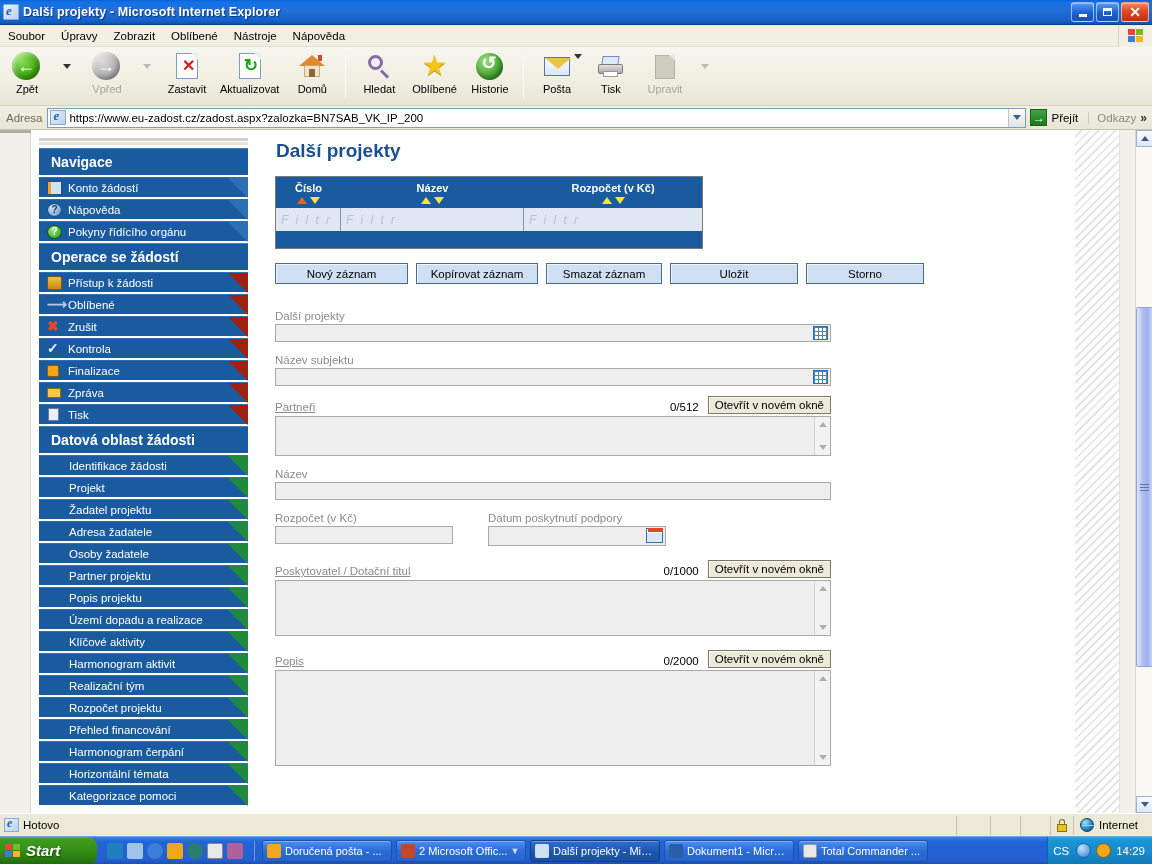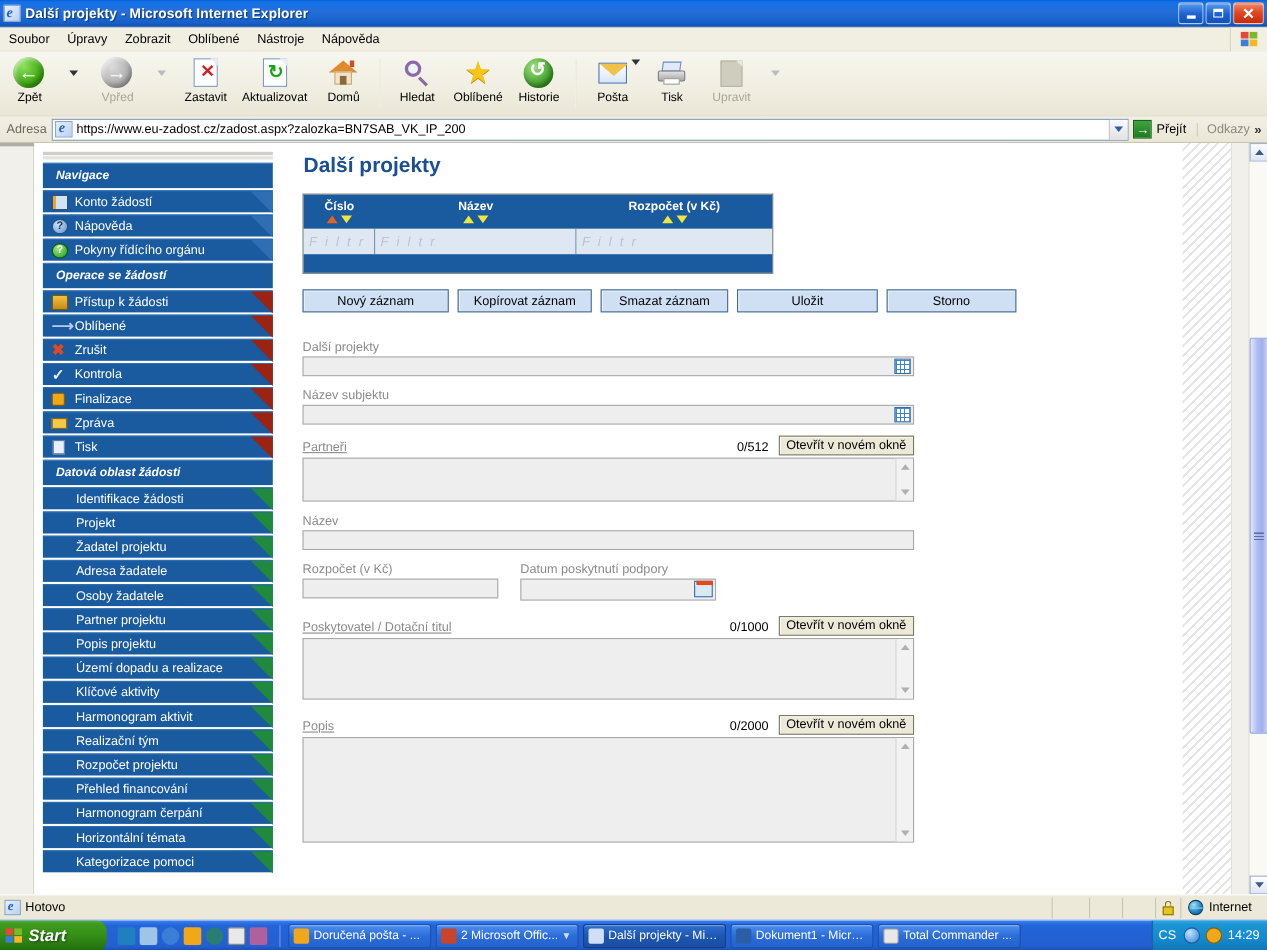--- a/index.html
+++ b/index.html
@@ -204,24 +204,23 @@
   }
   .vs-grip{ width:9px;height:7px;
     background:repeating-linear-gradient(to bottom,#5b6fa8 0,#5b6fa8 1px,transparent 1px,transparent 3px); }
   .vs-dn-wrap{ position:absolute;left:0;bottom:0;width:17px;height:17px; }
 
   
   .sidebar{ position:absolute; left:39px; top:8px; width:209px; }
   .sb-topline{ height:3px;background:#cfcec7;margin-bottom:1px; }
   .sb-topline2{ height:3px;background:#e4e3dd;margin-bottom:3px; }
   .sb-head{
-    background:#1a5a9e; color:#fff; font-weight:bold; font-size:11px;
+    background:#1a5a9e; color:#fff; font-weight:bold; font-size:14px;
     padding:5px 0 5px 12px; margin-bottom:2px;
     border-top:1px solid #3d7ec0;
-    font-style:italic;
   }
   .sb-row{
     background:#1a5a9e; color:#fff; font-size:11.5px;
     height:20px; margin-bottom:2px; position:relative;
     display:flex;align-items:center; padding-left:8px;
     border-top:1px solid #2e6fb4;
   }
   .sb-row .ico{ width:15px;height:14px;margin-right:6px;flex:0 0 auto;position:relative; }
   .sb-row .txt{ white-space:nowrap; }
   .sb-row.indent .txt{ margin-left:22px; }
@@ -252,21 +251,21 @@
 
   .grid{ margin-left:9px; width:428px; border:1px solid #7a7a7a; }
   .grid-head{ background:#1a5a9e; display:flex; }
   .gh-cell{ color:#fff;font-weight:bold;font-size:11px;padding:5px 0 2px 0;text-align:center; }
   .gh-cell .srt{ margin-top:1px; font-size:10px; letter-spacing:1px; }
   .tri{ display:inline-block;width:0;height:0;border-left:5px solid transparent;border-right:5px solid transparent;}
   .tri.up{ border-bottom:7px solid #f2e63a; }
   .tri.up.active{ border-bottom-color:#e8641c; }
   .tri.dn{ border-top:7px solid #f2e63a; margin-left:3px; }
   .c1{ width:65px; } .c2{ width:183px; } .c3{ width:178px; }
-  .grid-filter{ display:flex; background:#15803d; }
+  .grid-filter{ display:flex; background:#fdba74; }
   .gf-cell{ height:23px; background:#dfe7f2; border-right:1px solid #8294ad;
     color:#b9c4d2; font-style:italic; font-size:12px; display:flex; align-items:center; padding-left:5px;
     letter-spacing:2px; }
   .gf-cell:last-child{ border-right:none; }
   .grid-foot{ height:17px;background:#1a5a9e; }
 
   .btnrow{ margin:14px 0 0 9px; display:flex; gap:8px; }
   .wbtn{
     background:#cfe0f5; border:1px solid #4a6a90;
     font-size:11.5px; color:#000; height:21px;
@@ -302,21 +301,21 @@
   }
   .ta-sb{ position:absolute; right:0; top:0; width:16px; bottom:0; background:#f2f2f2; border-left:1px solid #d4d4d4; }
   .ta-btn{ width:16px;height:15px;display:flex;align-items:center;justify-content:center; }
   .ta-btn .a{ width:0;height:0;border-left:4px solid transparent;border-right:4px solid transparent; }
   .ta-up .a{ border-bottom:5px solid #b0b0b0; }
   .ta-dn .a{ border-top:5px solid #b0b0b0; }
   .ta-dn{ position:absolute;bottom:0;left:0; }
 
   .two-col{ display:flex; gap:0; }
   .col-a{ width:198px; }
-  .col-b{ width:185px; }
+  .col-b{ width:185px; margin-left:15px; }
   .small-input{ width:178px;height:18px;background:#eee;border:1px solid #a9a9a9; }
   .date-input{ width:178px;height:20px;background:#eee;border:1px solid #a9a9a9;position:relative; }
   .calico{ position:absolute;right:2px;top:1px;width:17px;height:15px;
     background:linear-gradient(to bottom,#ffffff 0 4px,#dbe8f7 4px 100%);
     border:1px solid #2f6fb0; }
   .calico::before{ content:"";position:absolute;left:1px;top:-1px;width:15px;height:4px;background:#e04a22; }
 
   .mid-input{ width:556px;height:18px;background:#eee;border:1px solid #a9a9a9; }
 
   

